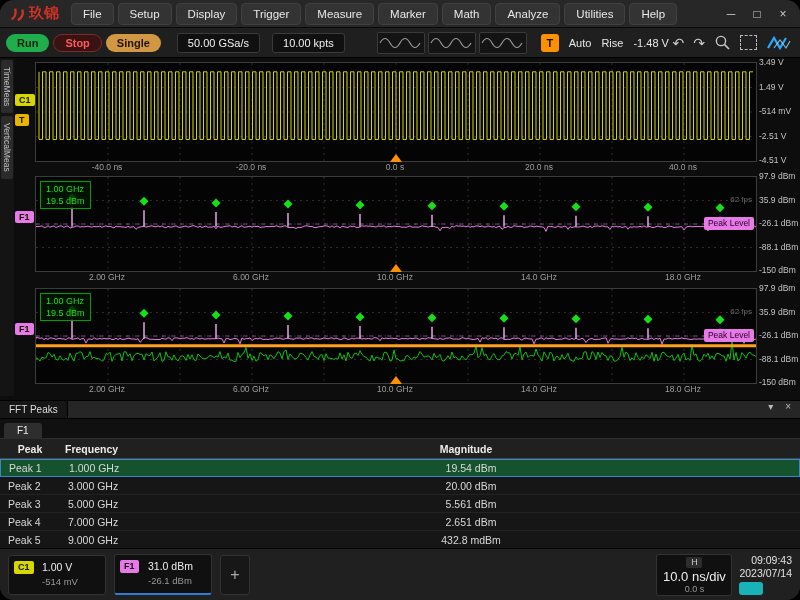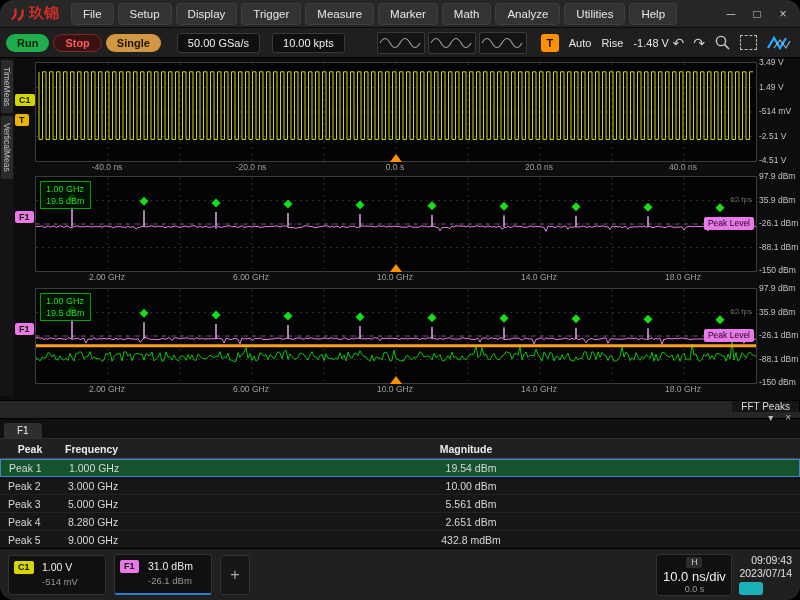--- a/index.html
+++ b/index.html
@@ -46,21 +46,21 @@
   .badge{position:absolute;left:15px;font-size:9px;font-weight:bold;padding:1px 4px;border-radius:2px;color:#151500;z-index:4;}
   .infobox{position:absolute;left:4px;top:4px;border:1px solid #00a000;background:rgba(0,22,0,0.8);
            color:#24dd24;font-size:9px;line-height:12px;padding:1px 5px;z-index:3;white-space:nowrap;}
   .fps{position:absolute;right:4px;top:2px;font-size:8px;color:#6a6a6a;z-index:3;margin-top:16px;}
   .peaktag{position:absolute;right:2px;background:#e87ae8;color:#240024;font-size:8.5px;
            padding:0 4px;line-height:13px;border-radius:2px;z-index:3;white-space:nowrap;}
   .trigmark{position:absolute;left:354px;bottom:-1px;width:0;height:0;z-index:3;
             border-left:6px solid transparent;border-right:6px solid transparent;border-bottom:8px solid #ff9100;}
   
   .peaks{position:absolute;top:400px;left:0;width:800px;height:148px;background:#161616;border-top:1px solid #000;box-sizing:border-box;}
-  .peaksbar{height:17px;background:#262626;display:flex;align-items:flex-end;font-size:10px;border-bottom:1px solid #000;flex-direction:column;}
+  .peaksbar{height:17px;background:#262626;display:flex;align-items:flex-start;font-size:10px;border-bottom:1px solid #000;}
   .peakstab{background:#161616;height:17px;display:flex;align-items:center;padding:0 9px;border-right:1px solid #000;color:#ddd;}
   .peaksicons{margin-left:auto;display:flex;gap:12px;padding-right:9px;color:#bbb;font-size:10px;}
   .srctabs{height:19px;background:#101010;display:flex;align-items:flex-end;border-bottom:1px solid #2e2e2e;}
   .srctab{background:#2e2e2e;color:#eee;font-size:10px;padding:2px 13px;margin-left:4px;border-radius:3px 3px 0 0;}
   .thead{display:grid;grid-template-columns:60px 72px 1fr;height:19px;align-items:center;background:#202020;
          border-bottom:1px solid #4a4a4a;font-size:10.5px;font-weight:bold;color:#ececec;}
   .thead .h0{text-align:center;}
   .thead .h1{padding-left:5px;}
   .thead .h2{text-align:center;}
   .trow{display:grid;grid-template-columns:60px 72px 1fr;height:18px;align-items:center;font-size:10.5px;
@@ -348,30 +348,30 @@
     </div>
     <div>
         <div class="trow sel">
           <div class="c0">Peak 1</div>
           <div class="c1">1.000 GHz</div>
           <div class="c2">19.54 dBm</div>
         </div>
         <div class="trow">
           <div class="c0">Peak 2</div>
           <div class="c1">3.000 GHz</div>
-          <div class="c2">10.00 dBm</div>
+          <div class="c2">20.00 dBm</div>
         </div>
         <div class="trow">
           <div class="c0">Peak 3</div>
           <div class="c1">5.000 GHz</div>
           <div class="c2">5.561 dBm</div>
         </div>
         <div class="trow">
           <div class="c0">Peak 4</div>
-          <div class="c1">8.280 GHz</div>
+          <div class="c1">7.000 GHz</div>
           <div class="c2">2.651 dBm</div>
         </div>
         <div class="trow">
           <div class="c0">Peak 5</div>
           <div class="c1">9.000 GHz</div>
           <div class="c2">432.8 mdBm</div>
         </div>
       </div>
   </div>
 

